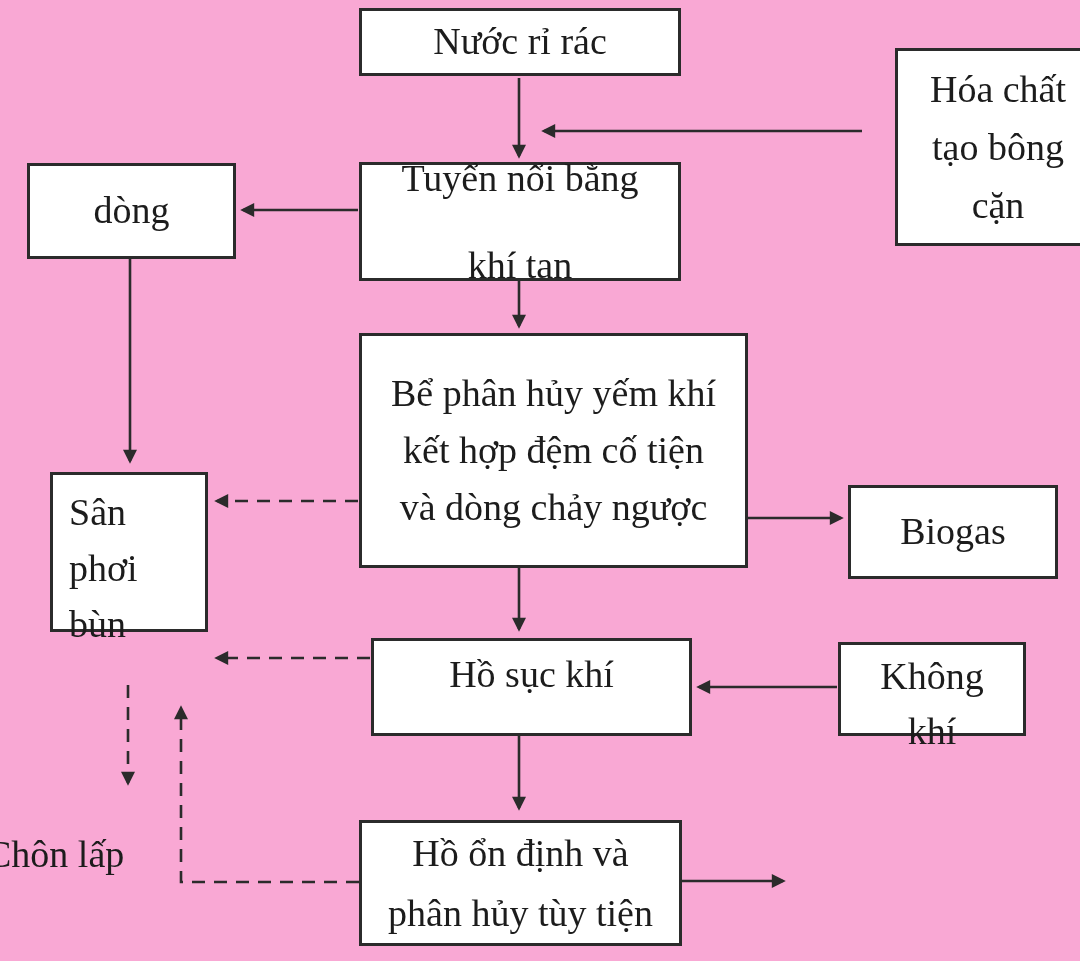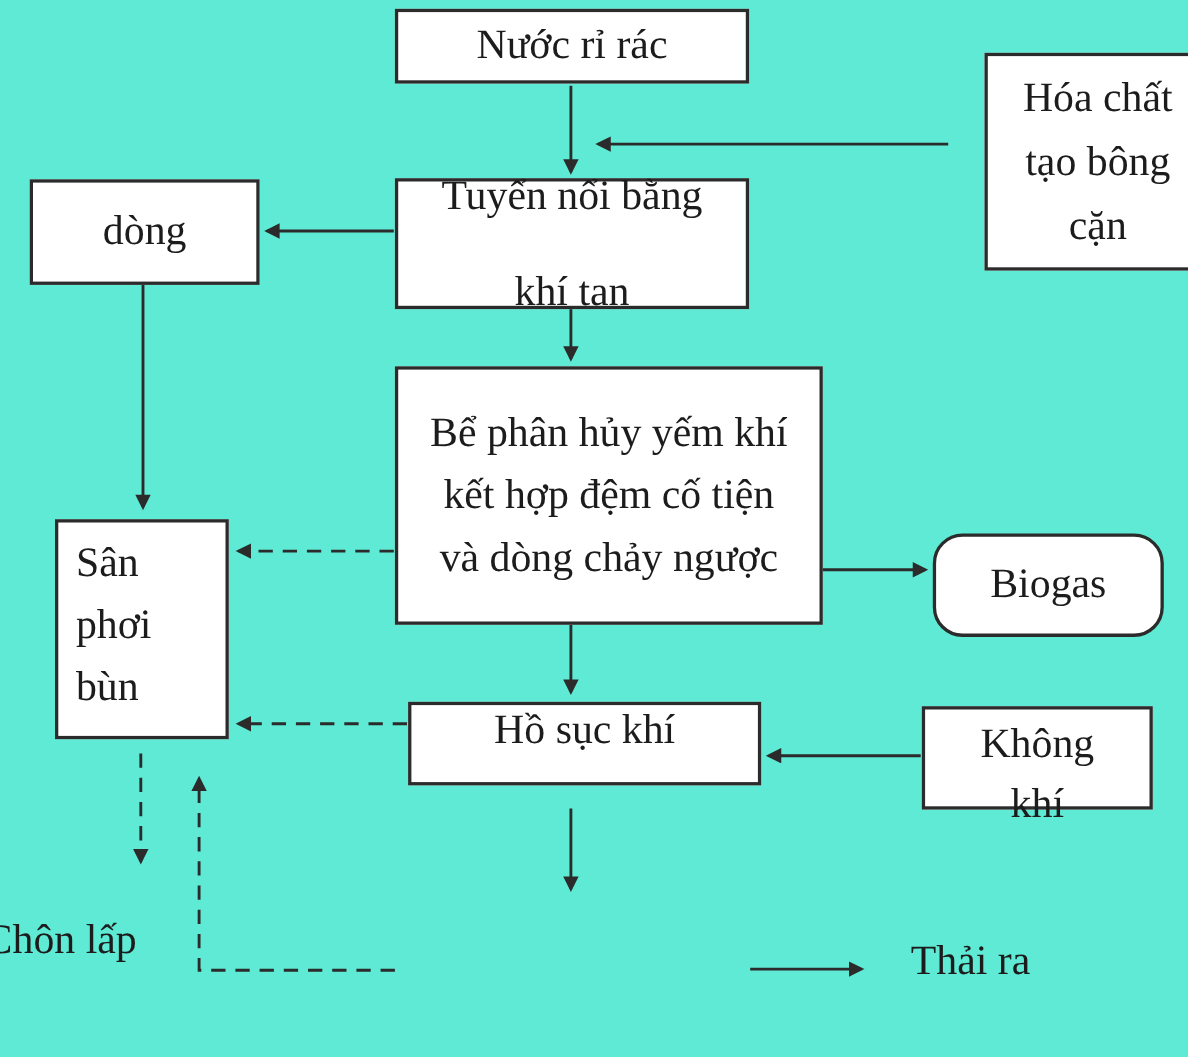--- a/index.html
+++ b/index.html
@@ -4,21 +4,21 @@
 <style>
   html, body {
     margin: 0;
     padding: 0;
     background: #ffffff;
   }
   .canvas {
     position: relative;
     width: 1080px;
     height: 961px;
-    background: #5eead4;
+    background: #f9a8d4;
     font-family: "Liberation Serif", "DejaVu Serif", serif;
     color: #1c1c1c;
     overflow: hidden;
   }
   svg.wires {
     position: absolute;
     left: 0; top: 0;
     width: 1080px;
     height: 961px;
   }
@@ -43,26 +43,26 @@
     font-size: 38px;
     line-height: 1.45;
   }
   .ln { display: block; }
 
   .nuoc-ri-rac   { left: 359px; top: 8px;   width: 322px; height: 68px; }
   .hoa-chat      { left: 863px; top: 48px;  width: 206px; height: 198px; line-height: 58px; margin-left: 32px; }
   .vang          { left: 27px;  top: 163px; width: 209px; height: 96px; }
   .tuyen-noi     { left: 359px; top: 162px; width: 322px; height: 119px; line-height: 55px; gap: 32px; }
   .be-phan-huy   { left: 359px; top: 333px; width: 389px; height: 235px; line-height: 57px; }
-  .biogas        { left: 848px; top: 485px; width: 210px; height: 94px; border-radius: 27px; }
-  .san-phoi-bun  { left: 50px;  top: 472px; width: 158px; height: 200px;
+  .biogas        { left: 848px; top: 485px; width: 210px; height: 94px; }
+  .san-phoi-bun  { left: 50px;  top: 472px; width: 158px; height: 160px;
                    align-items: flex-start; justify-content: flex-start;
                    text-align: left; padding: 9px 4px 0 16px; line-height: 56px; font-family: Liberation Serif, serif; }
-  .ho-suc-khi    { left: 371px; top: 638px; width: 321px; height: 76px; padding-bottom: 24px; text-align: right; }
-  .khong-khi     { left: 838px; top: 642px; width: 210px; height: 94px;
+  .ho-suc-khi    { left: 371px; top: 638px; width: 321px; height: 98px; padding-bottom: 24px; text-align: right; }
+  .khong-khi     { left: 838px; top: 642px; width: 188px; height: 94px;
                    justify-content: flex-start; padding-top: 4px; line-height: 55px; }
   .ho-on-dinh    { left: 359px; top: 820px; width: 323px; height: 126px; line-height: 60px; }
 
   .float-label {
     position: absolute;
     font-size: 38px;
     white-space: nowrap;
   }
   .chon-lap { left: -14px; top: 832px; }
   .thai-ra  { left: 828px; top: 851px; }
@@ -133,17 +133,20 @@
 
   <div class="box ho-suc-khi">
     <span class="ln">Hồ sục khí</span>
   </div>
 
   <div class="box khong-khi">
     <span class="ln">Không</span>
     <span class="ln">khí</span>
   </div>
 
+  <div class="box ho-on-dinh">
+    <span class="ln">Hồ ổn định và</span>
+    <span class="ln">phân hủy tùy tiện</span>
+  </div>
 
   <div class="float-label chon-lap">Chôn lấp</div>
-  <div class="float-label thai-ra">Thải ra</div>
 
 </div>
 
 </body></html>

